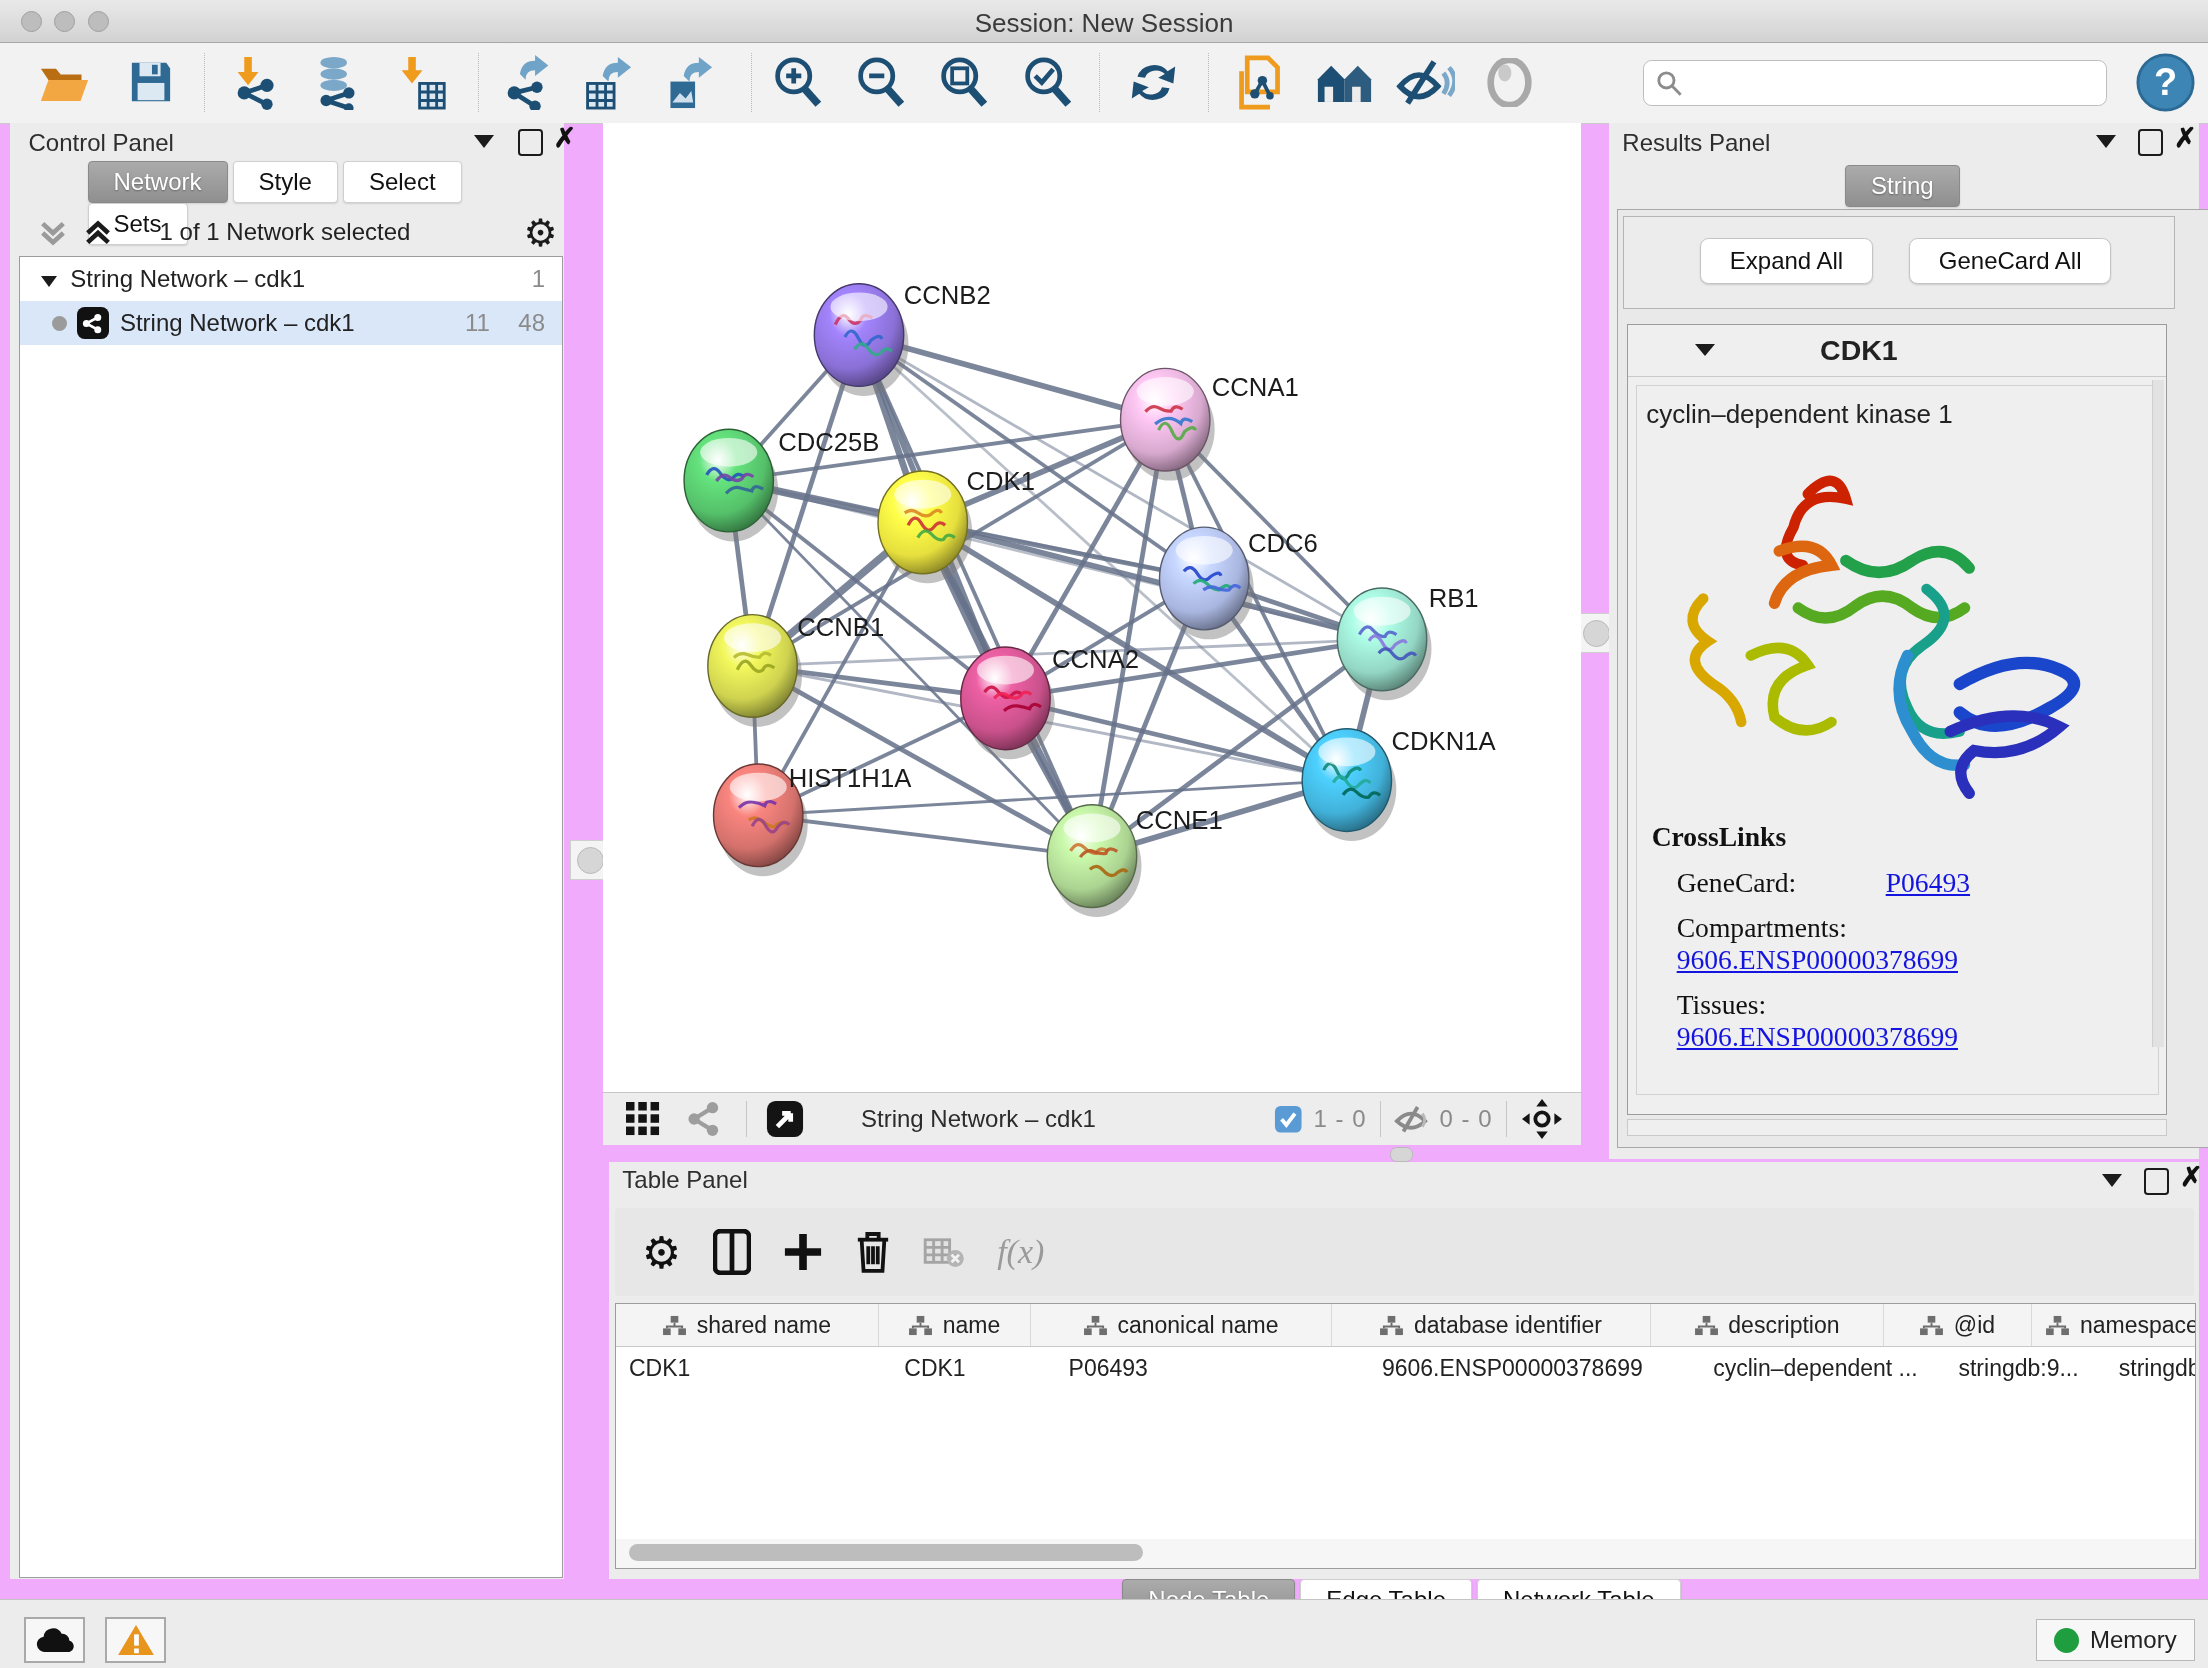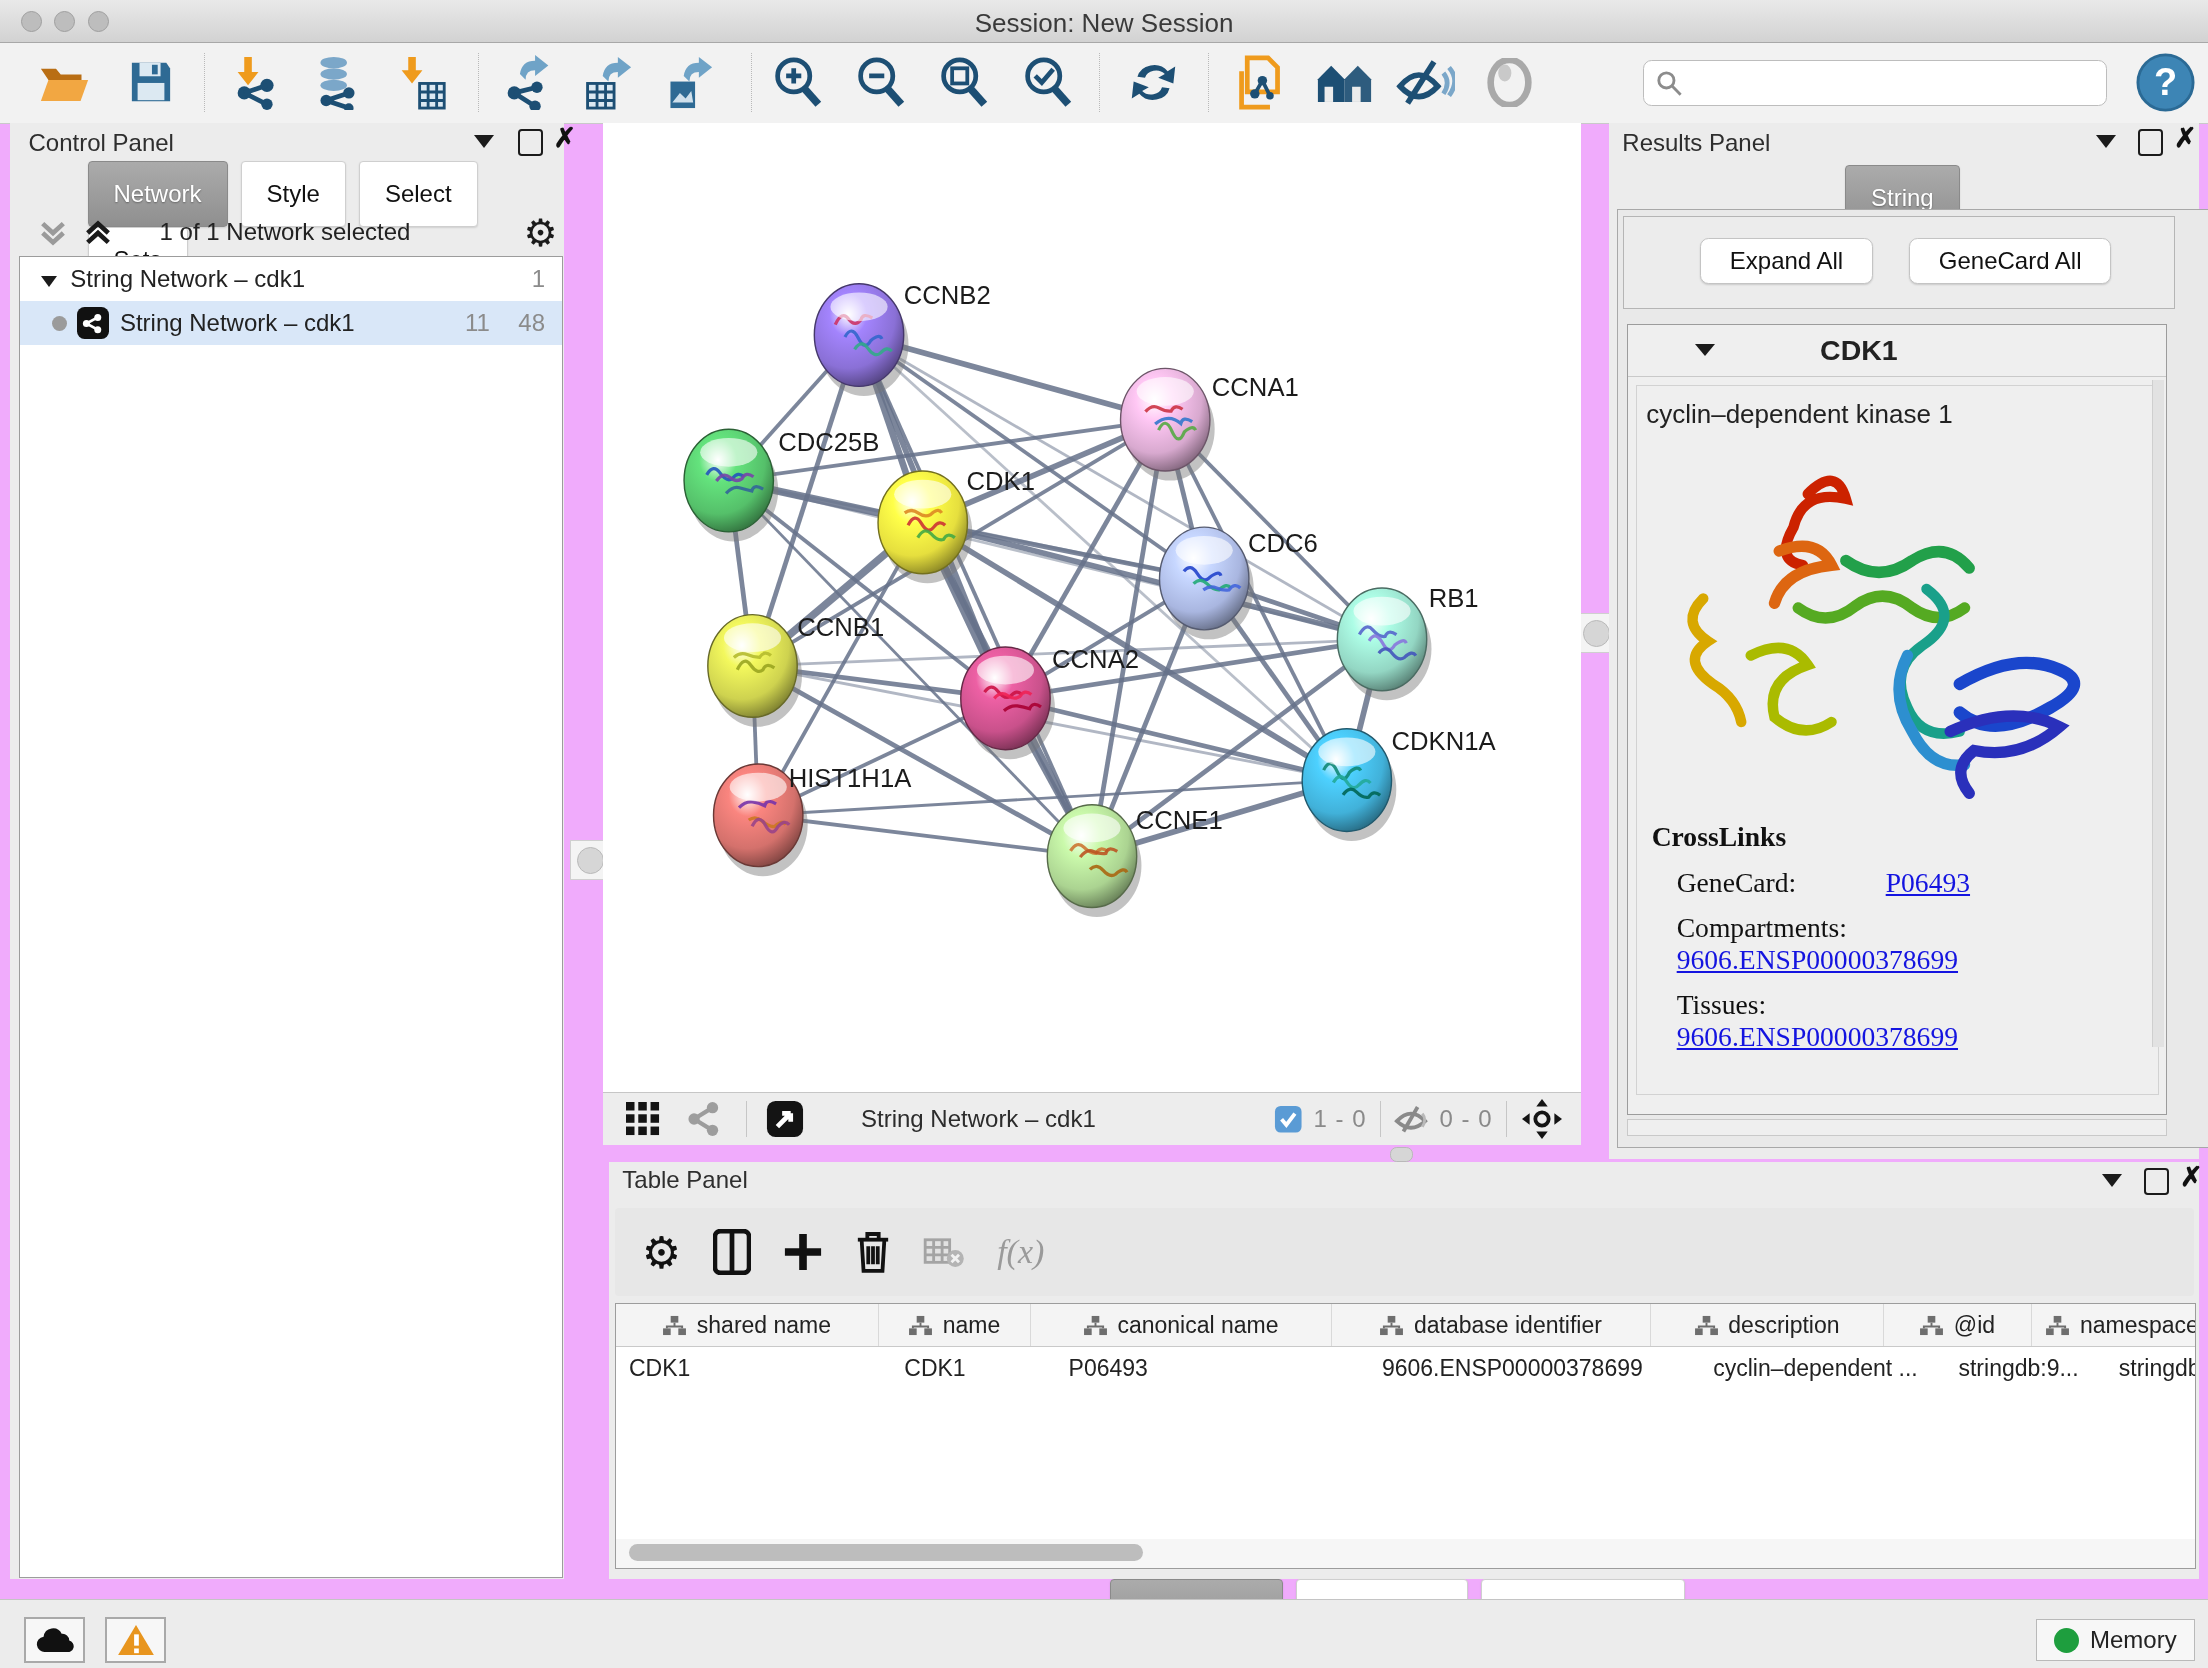--- a/index.html
+++ b/index.html
@@ -30,21 +30,21 @@
   .panel-title{font-size:24px;color:#2e2e2e;}
   .tri-down{width:0;height:0;border-left:10.5px solid transparent;
     border-right:10.5px solid transparent;border-top:13.3px solid #1b1b1b;display:inline-block;}
   .boxctl{width:21px;height:23px;border:2.9px solid #1b1b1b;border-radius:3.8px;display:inline-block;}
   .xctl{font-size:27px;font-weight:bold;color:#111;line-height:23px;}
 
   
   #control-panel{left:9.5px;top:123px;width:554px;height:1456px;background:#ececec;}
   .tab{height:40px;border:1px solid #cfcfcf;background:#fff;border-radius:4px;
     font-size:24px;display:inline-flex;align-items:center;justify-content:center;
-    padding:12px 25px;margin-right:13px;box-shadow:0 1px 1.9px rgba(0,0,0,.12);color:#111;}
+    padding:0 25px;margin-right:5px;box-shadow:0 1px 1.9px rgba(0,0,0,.12);color:#111;}
   .tab.sel{background:linear-gradient(#ababab,#8f8f8f);color:#fff;border-color:#8a8a8a;
     text-shadow:0 1px 1.9px rgba(0,0,0,.35);}
   #net-tree{left:9.5px;top:133px;width:542px;height:1320px;background:#fff;
     border:1.9px solid #9c9c9c;}
   .tree-row{height:44px;display:flex;align-items:center;font-size:24px;}
   .tree-row .cnt{color:#8b8b8b;}
   .tree-sel{background:#d9e7f8;}
   .share-badge{width:32px;height:32px;background:#111;border-radius:7.6px;
     display:inline-flex;align-items:center;justify-content:center;margin:0 11.4px 0 9.5px;}
 

